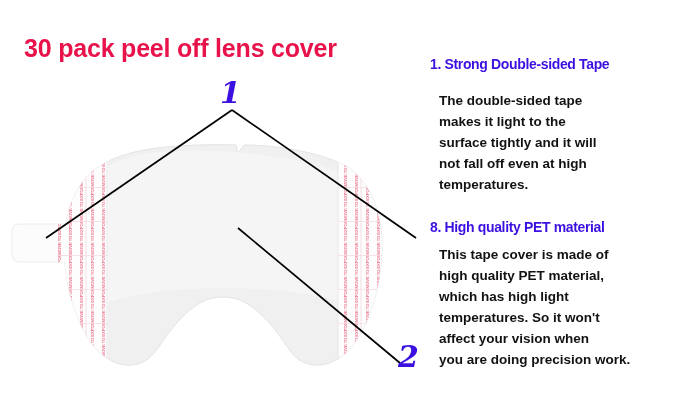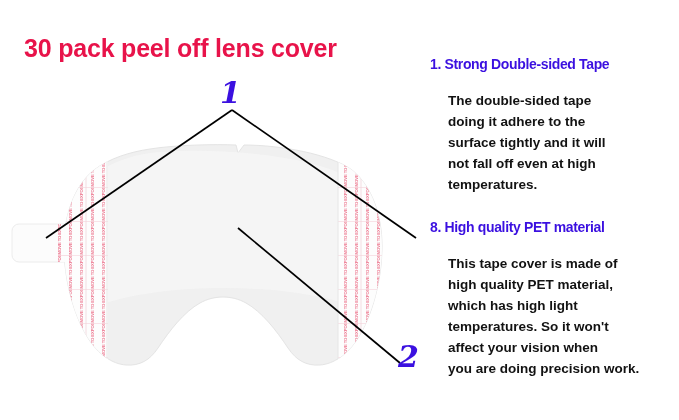--- a/index.html
+++ b/index.html
@@ -78,21 +78,21 @@
     font-weight: 700;
     letter-spacing: -0.35px;
     white-space: nowrap;
     margin: 0;
   }
   .feature-body {
     color: #121212;
     font-size: 13.5px;
     font-weight: 700;
     line-height: 21px;
-    margin: 18px;
+    margin: 9px;
   }
   .feature-body .line { display: block; white-space: nowrap; }
 
   #feature-block-1 .feature-heading { margin-bottom: 18px; }
   #feature-block-2 { margin-top: 24px; }
   #feature-block-2 .feature-heading { margin-bottom: 9px; }
 </style>
 </head>
 <body>
 
@@ -185,21 +185,21 @@
 
   <div id="callout-marker-1" class="callout-marker">1</div>
   <div id="callout-marker-2" class="callout-marker">2</div>
 
   <div id="feature-column">
 
     <div id="feature-block-1">
       <p class="feature-heading">1. Strong Double-sided Tape</p>
       <p class="feature-body">
         <span class="line">The double-sided tape</span>
-        <span class="line">doing it adhere to the</span>
+        <span class="line">makes it light to the</span>
         <span class="line">surface tightly and it will</span>
         <span class="line">not fall off even at high</span>
         <span class="line">temperatures.</span>
       </p>
     </div>
 
     <div id="feature-block-2">
       <p class="feature-heading">8. High quality PET material</p>
       <p class="feature-body">
         <span class="line">This tape cover is made of</span>

